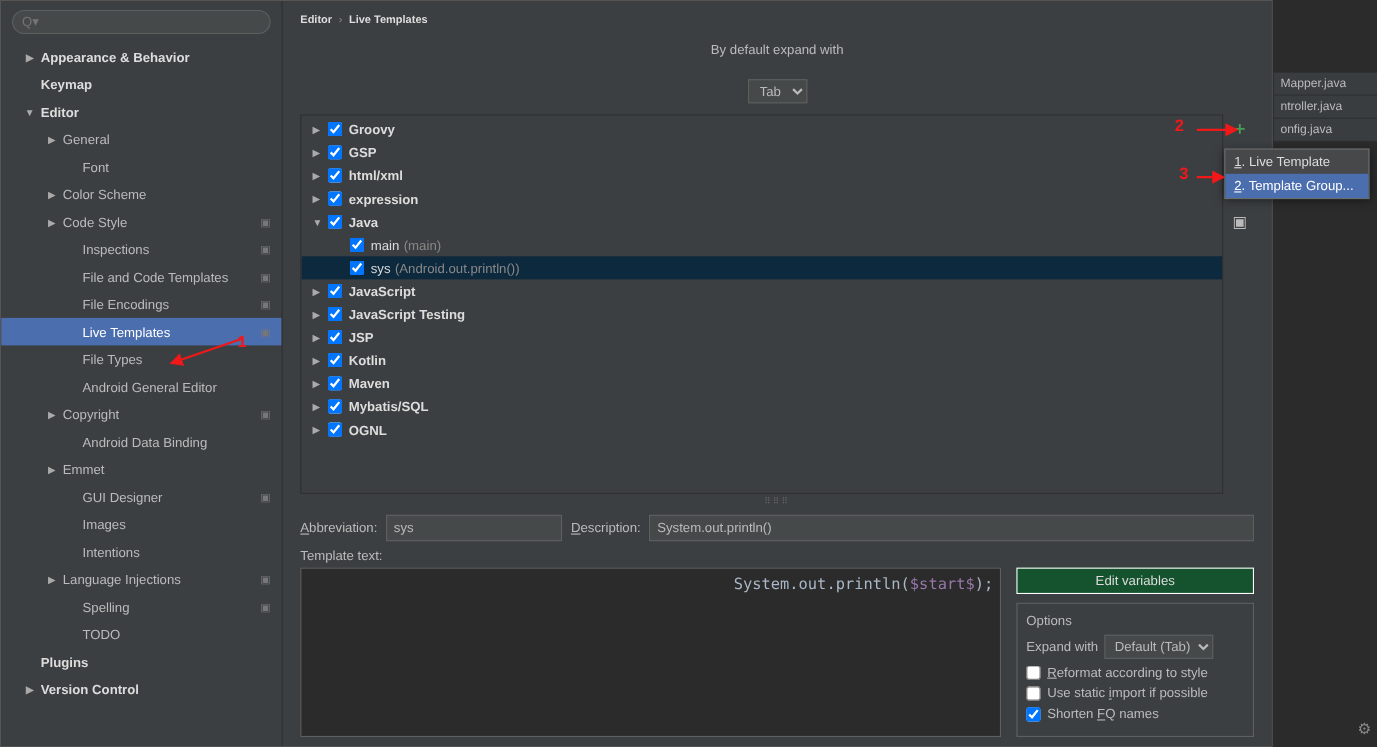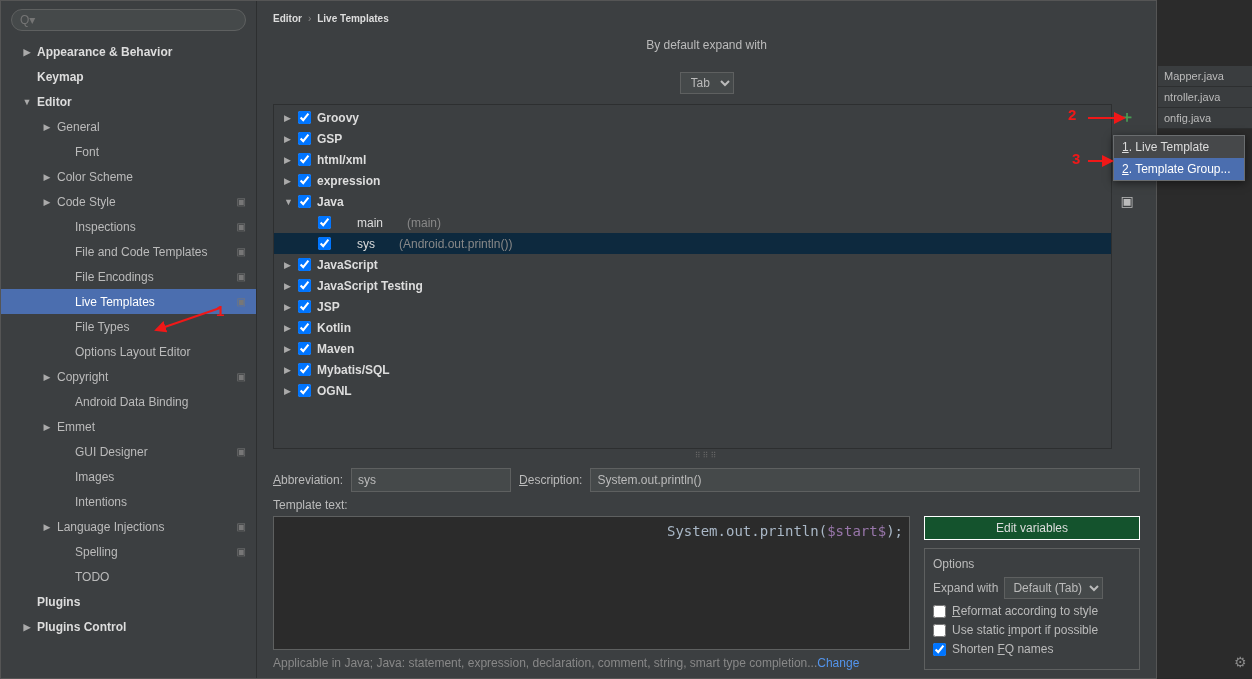--- a/index.html
+++ b/index.html
@@ -102,21 +102,21 @@
 }
 .tl-row {
   display: flex; align-items: center; height: 21px;
   padding-left: 10px; color: #ddd; font-size: 12px;
 }
 .tl-row.selected { background: #0d293e; }
 .tl-row .arrow { width: 12px; font-size: 9px; color: #aaa; display: inline-block; }
 .tl-row input[type=checkbox] { margin: 0 4px 0 2px; }
 .tl-row .label { font-weight: bold; color: #ddd; margin-left: 2px; }
 .tl-row .sublabel { font-weight: normal; color: #888; margin-left: 4px; }
-.tl-row.child { padding-left: 42px; gap: 20px; }
+.tl-row.child { padding-left: 42px; }
 .tl-row.child .label { font-weight: normal; }
 .side-buttons {
   width: 24px; display: flex; flex-direction: column; gap: 6px; padding-top: 2px;
 }
 .side-btn {
   width: 22px; height: 22px; display: flex; align-items: center; justify-content: center;
   color: #bbb; font-size: 14px; cursor: pointer;
 }
 .side-btn.add { color: #499c54; font-weight: bold; font-size: 16px; }
 
@@ -247,21 +247,21 @@
             <span class="arrow none">▶</span>
             <span>Live Templates</span>
             <span class="settings-icon">▣</span>
           </div>
           <div class="tree-item lvl3">
             <span class="arrow none">▶</span>
             <span>File Types</span>
           </div>
           <div class="tree-item lvl3">
             <span class="arrow none">▶</span>
-            <span>Options Layout Editor</span>
+            <span>Android General Editor</span>
           </div>
           <div class="tree-item lvl2">
             <span class="arrow">▶</span>
             <span>Copyright</span>
             <span class="settings-icon">▣</span>
           </div>
           <div class="tree-item lvl3">
             <span class="arrow none">▶</span>
             <span>Android Data Binding</span>
           </div>
@@ -295,21 +295,21 @@
           <div class="tree-item lvl3">
             <span class="arrow none">▶</span>
             <span>TODO</span>
           </div>
           <div class="tree-item lvl1 bold">
             <span class="arrow none">▶</span>
             <span>Plugins</span>
           </div>
           <div class="tree-item lvl1 bold">
             <span class="arrow">▶</span>
-            <span>Plugins Control</span>
+            <span>Version Control</span>
           </div>
         </div>
     </div>
 
     <div class="main">
       <div class="breadcrumb">
         <span>Editor</span><span class="sep">›</span><span>Live Templates</span>
       </div>
 
       <div class="expand-row">
@@ -407,23 +407,20 @@
         <input class="text-input" style="width: 160px;" value="sys">
         <label><span class="u">D</span>escription:</label>
         <input class="text-input" style="flex: 1 1 0%;" value="System.out.println()">
       </div>
 
       <label><span class="u">T</span>emplate text:</label>
 
       <div class="bottom">
         <div class="template-text-area">
           <div class="template-text"><span>System.out.println(</span><span class="var">$start$</span><span>);</span></div>
-          <div class="applicable">
-            <span>Applicable in Java; Java: statement, expression, declaration, comment, string, smart type completion...</span><span class="link">Change</span>
-          </div>
         </div>
 
         <div class="right-col">
           <div class="btn"><span class="u">E</span>dit variables</div>
           <div class="options-box">
             <div class="opt-title">Options</div>
             <div class="opt-row">
               <span>Expand with</span>
               <select class="text-input" style="padding:2px 4px">
                 <option>Default (Tab)</option>

